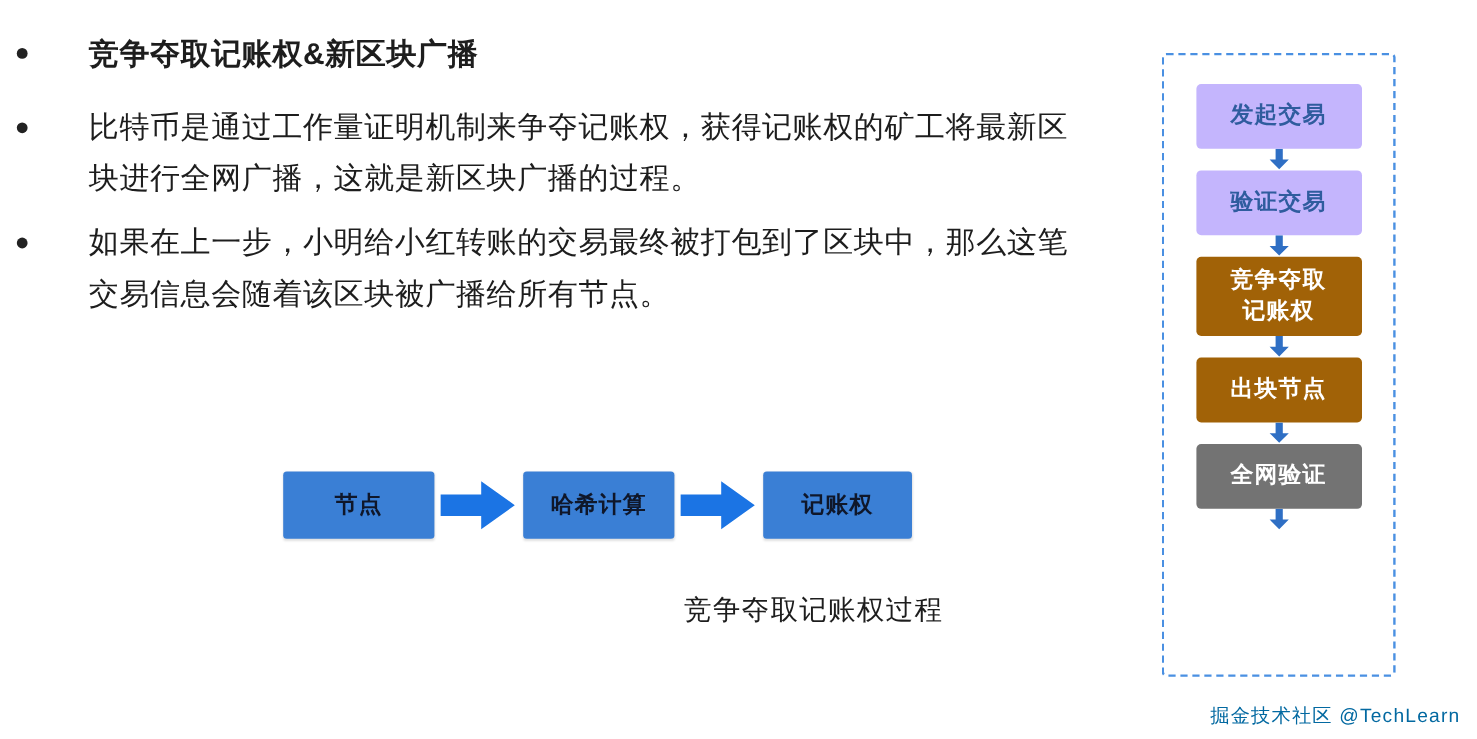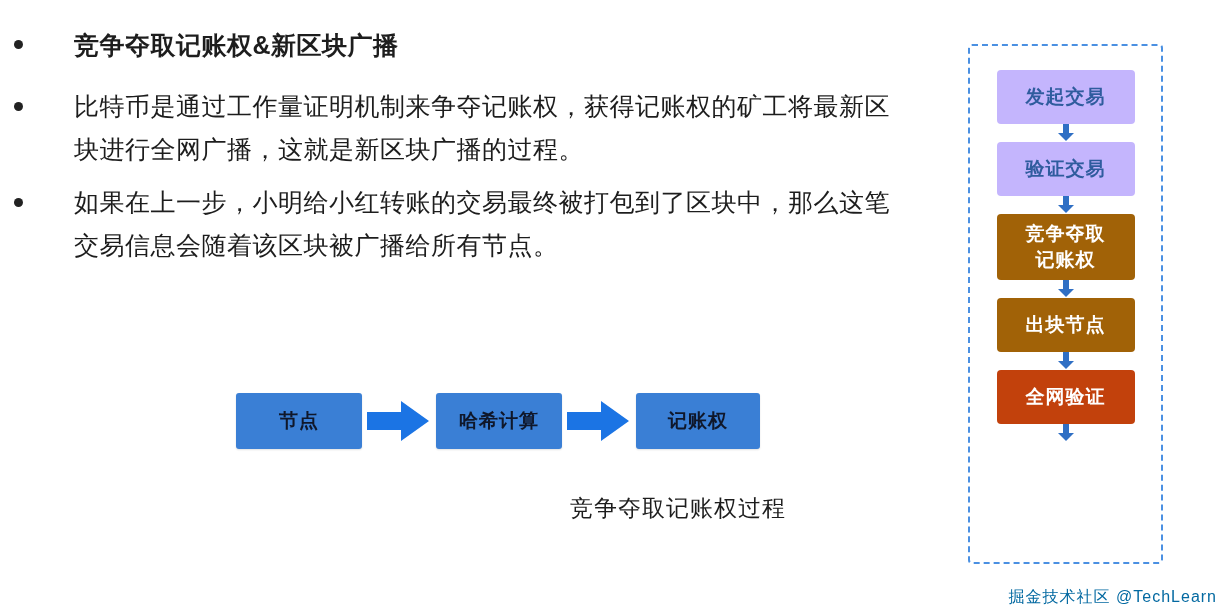--- a/index.html
+++ b/index.html
@@ -135,21 +135,21 @@
     text-align: center;
     line-height: 26px;
     box-sizing: border-box;
     padding: 4px 0;
   }
   .vbox.light {
     background: #c4b5fd;
     color: #2f5c9e;
   }
   .vbox.mid {
-    background: #c2410c;
+    background: #737373;
     color: #ffffff;
   }
   .vbox.dark {
     background: #a16207;
     color: #ffffff;
   }
   .vbox.tall { min-height: 66px; }
 
   .varrow {
     width: 20px;

